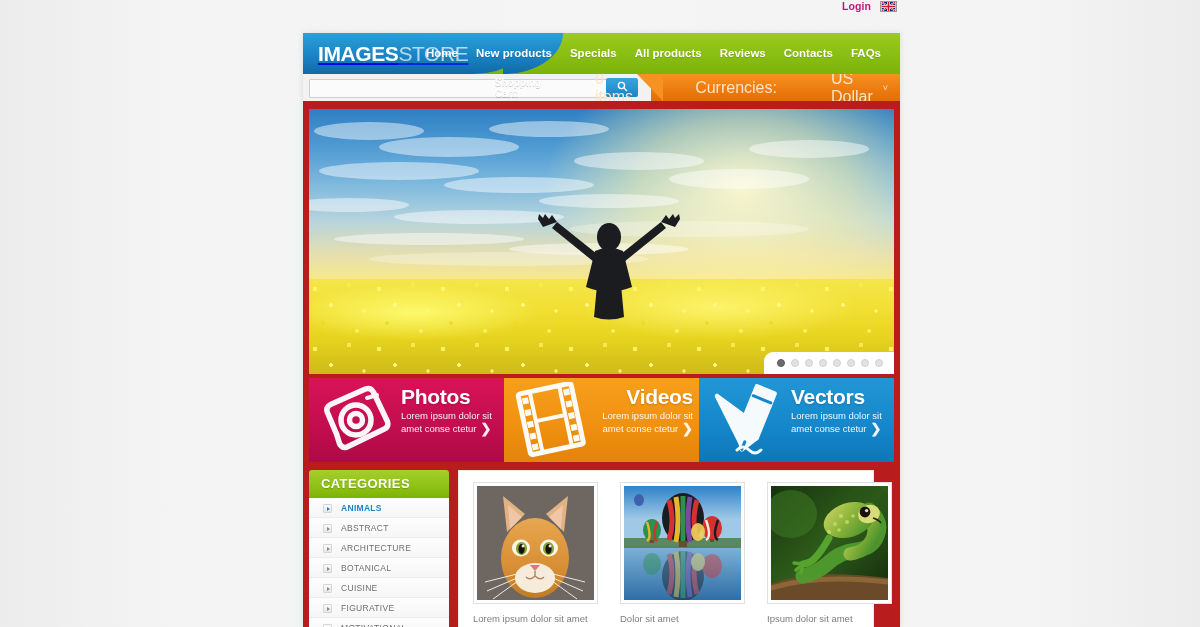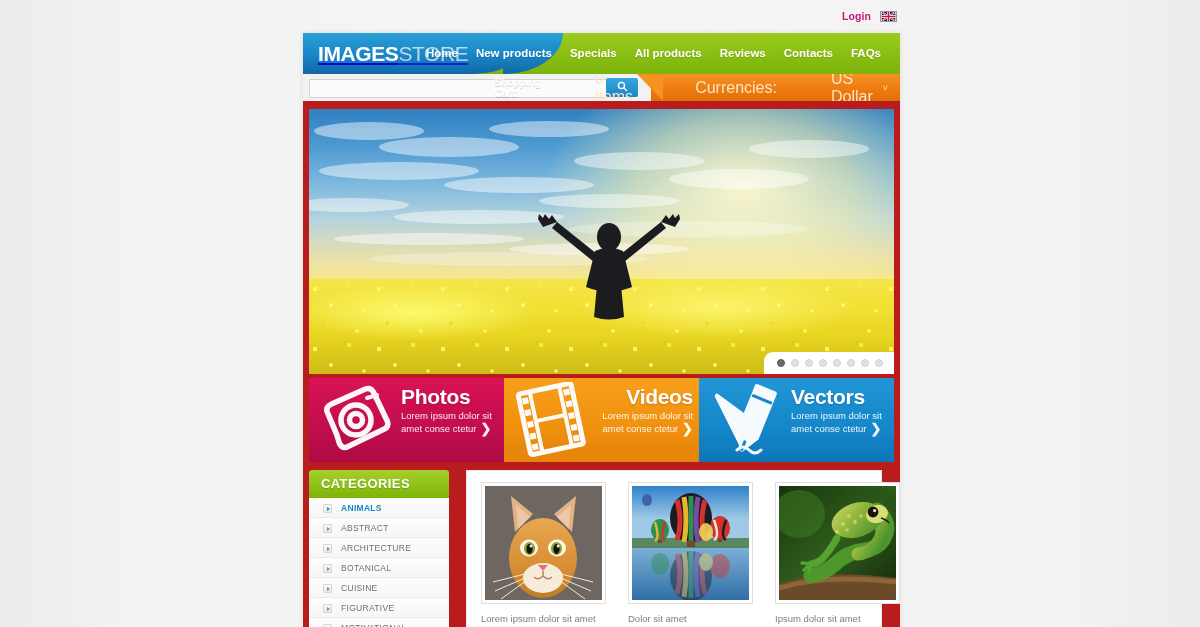--- a/index.html
+++ b/index.html
@@ -12,21 +12,21 @@
     background:
       linear-gradient(to right, #ececec 0%, #f3f3f3 12%, #f5f5f5 50%, #f3f3f3 88%, #ececec 100%);
   }
   .page { position:relative; width:1200px; height:627px; }
 
   
   .topbar{
     position:absolute; left:0; top:0; width:1200px; height:33px;
   }
   .topbar-inner{
-    position:absolute; right:303px; top:10px;
+    position:absolute; right:303px; top:0;
     display:flex; align-items:center; gap:9px;
   }
   .login-link{
     font-size:10.5px; font-weight:bold; color:#c4157a;
     text-decoration:none; letter-spacing:.1px;
   }
   .flag-icon{
     width:17px; height:11px; display:block; border:1px solid #9a9a9a;
   }
 
@@ -208,21 +208,21 @@
     border-style:solid; border-width:2.5px 0 2.5px 3.5px;
     border-color:transparent transparent transparent #8a8a8a;
   }
   .cat-item.active{ color:#1a86c8; font-weight:bold; }
   .cat-item.active .bullet:after{ border-left-color:#1a86c8; }
 
   .products{
     position:absolute; left:155px; top:0; width:416px; height:157px;
     background:#fff; border:1px solid #ebebeb; border-bottom:none;
     padding:11px 0 0 14px;
-    display:flex; gap:22px;margin-left:8px;
+    display:flex; gap:22px;
   }
   .card{ width:125px; }
   .card .thumb{
     width:125px; height:122px; border:1px solid #e0e0e0; padding:3px;
     background:#fff; overflow:hidden;
   }
   .card .thumb .img{ width:117px; height:114px; position:relative; overflow:hidden; }
   .card .cap{
     margin-top:8px; font-size:9.5px; color:#7d7d7d; line-height:13px;
   }

